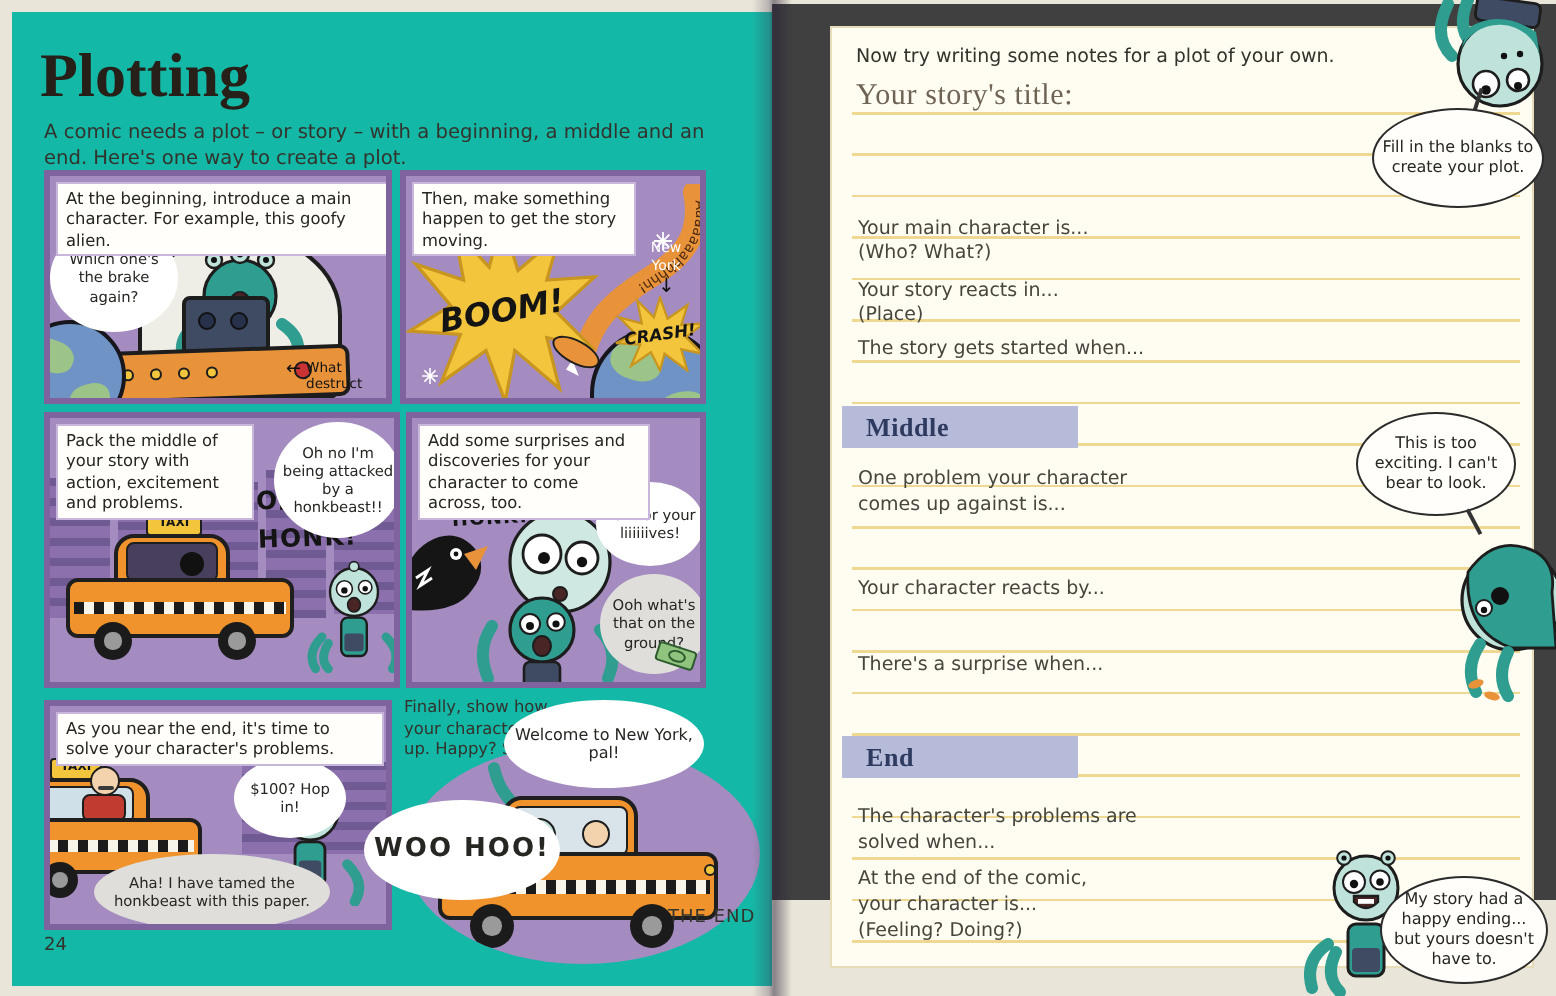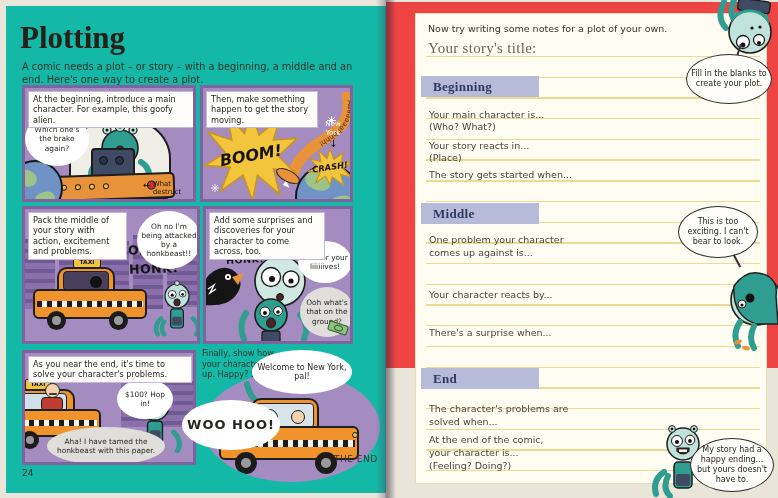--- a/index.html
+++ b/index.html
@@ -4,21 +4,21 @@
 <style>
   *{box-sizing:border-box;margin:0;padding:0}
   html,body{width:778px;height:498px;overflow:hidden}
   #stage{position:relative;width:778px;height:498px;background:#e9e6d9;overflow:hidden;
          font-family:"DejaVu Sans",sans-serif;color:#2d2d28}
   .abs{position:absolute}
   .hw{font-family:"DejaVu Sans",sans-serif;color:#33332d}
   .serif{font-family:"Liberation Serif","DejaVu Serif",serif}
   
   #left-page{position:absolute;left:6px;top:6px;width:380px;height:487px;background:#14b8a6}
-  #right-page{position:absolute;left:386px;top:2px;width:392px;height:366px;background:#ef4444}
+  #right-page{position:absolute;left:386px;top:2px;width:392px;height:448px;background:#404040}
   #spine{position:absolute;left:376px;top:0;width:20px;height:498px;pointer-events:none;
          background:linear-gradient(to right,rgba(80,60,30,0) 0%,rgba(75,58,88,.30) 42%,rgba(40,30,52,.5) 55%,rgba(80,60,30,0) 100%)}
   
   .panel{position:absolute;background:#a48cc0;border:3px solid #7e639f;overflow:hidden}
   .caption{position:absolute;background:#fffefb;border:1px solid #c8b7da;color:#262622;
            font-size:8.2px;line-height:10.4px;padding:2px 4px}
   .bubble{position:absolute;background:#fff;border-radius:50%;display:flex;align-items:center;
           justify-content:center;text-align:center;color:#262622;padding:4px;font-size:7.4px;line-height:9.2px}
   .bubble.grey{background:#e0deda}
   .bubble.outlined{border:1.5px solid #2b2b2b;font-size:8px;line-height:10px;background:#fffefb}
@@ -293,21 +293,20 @@
     <div class="abs hw" style="left:328px;top:448px;font-size:9px;letter-spacing:.5px">THE END</div>
     <div class="abs hw" style="left:16px;top:462px;font-size:9px">24</div>
   </div>
 
   <div id="right-page">
     <div id="sheet">
       <div id="rules"></div>
       <div class="abs hw" style="left:12px;top:9px;font-size:9.5px">Now try writing some notes for a plot of your own.</div>
       <div class="abs serif" style="left:12px;top:26px;font-size:15px;color:#6e6354;letter-spacing:.3px">Your story's title:</div>
 
-      <div class="bar" style="top:62px">Beginning</div>
       <div class="field" style="top:95px">Your main character is...</div>
       <div class="field" style="top:107px">(Who? What?)</div>
       <div class="field" style="top:126px">Your story reacts in...</div>
       <div class="field" style="top:138px">(Place)</div>
       <div class="field" style="top:155px">The story gets started when...</div>
 
       <div class="bar" style="top:189px">Middle</div>
       <div class="field" style="top:220px;width:142px">One problem your character comes up against is...</div>
       <div class="field" style="top:275px">Your character reacts by...</div>
       <div class="field" style="top:313px">There's a surprise when...</div>

